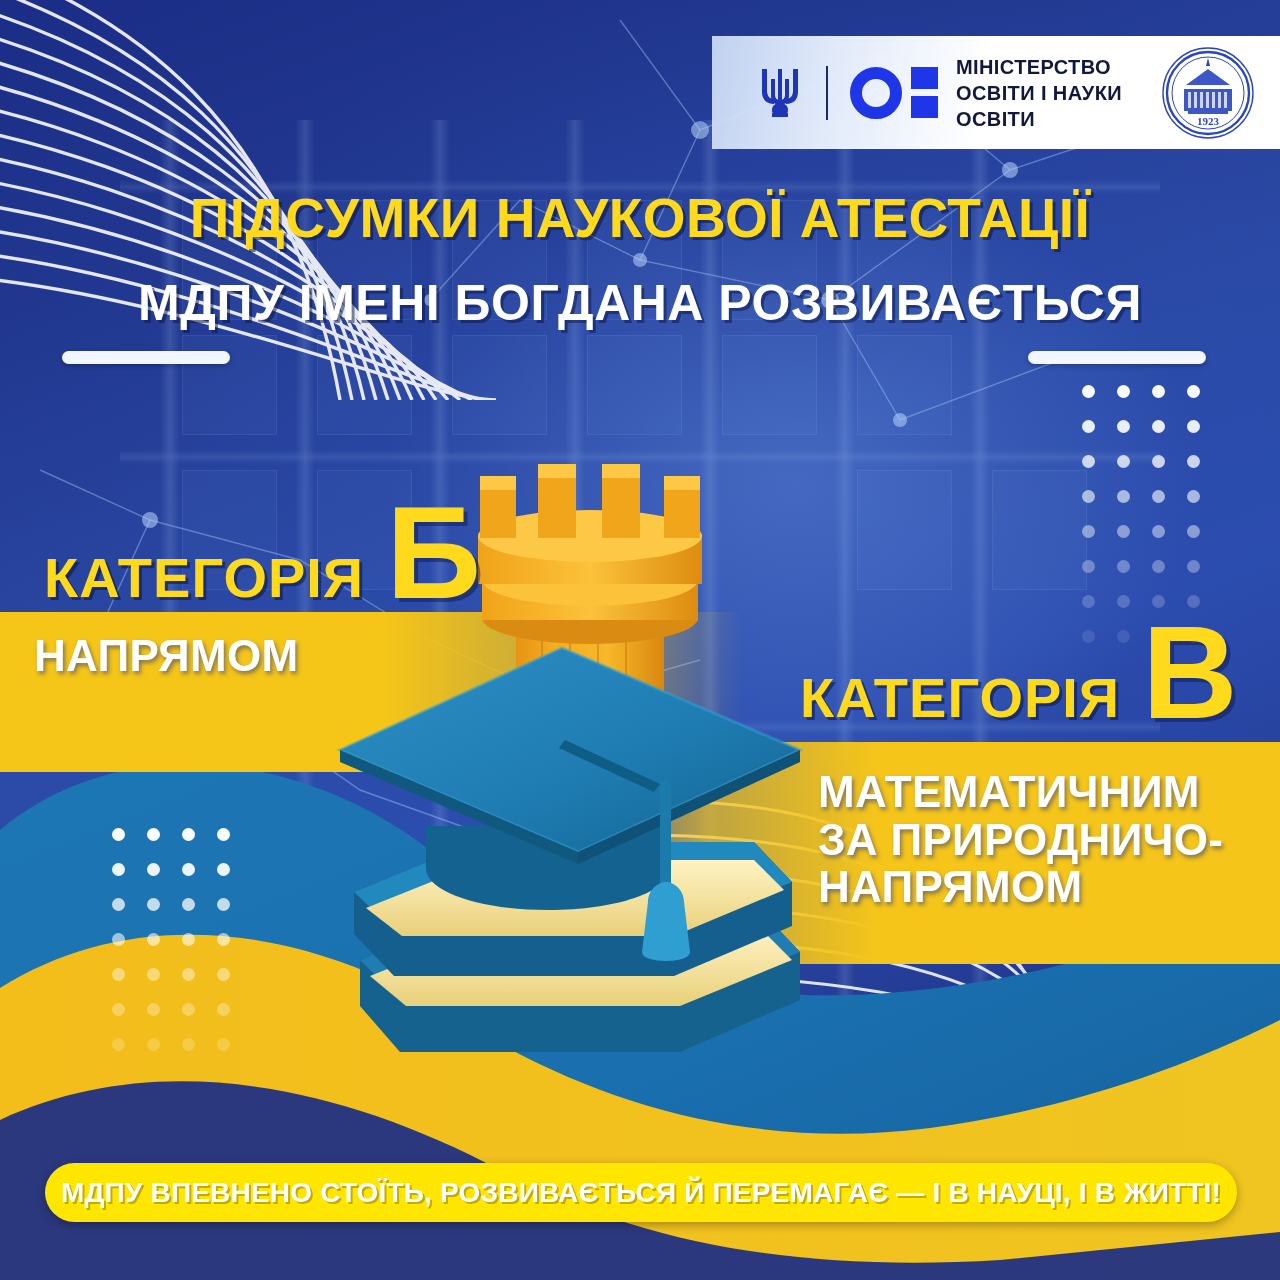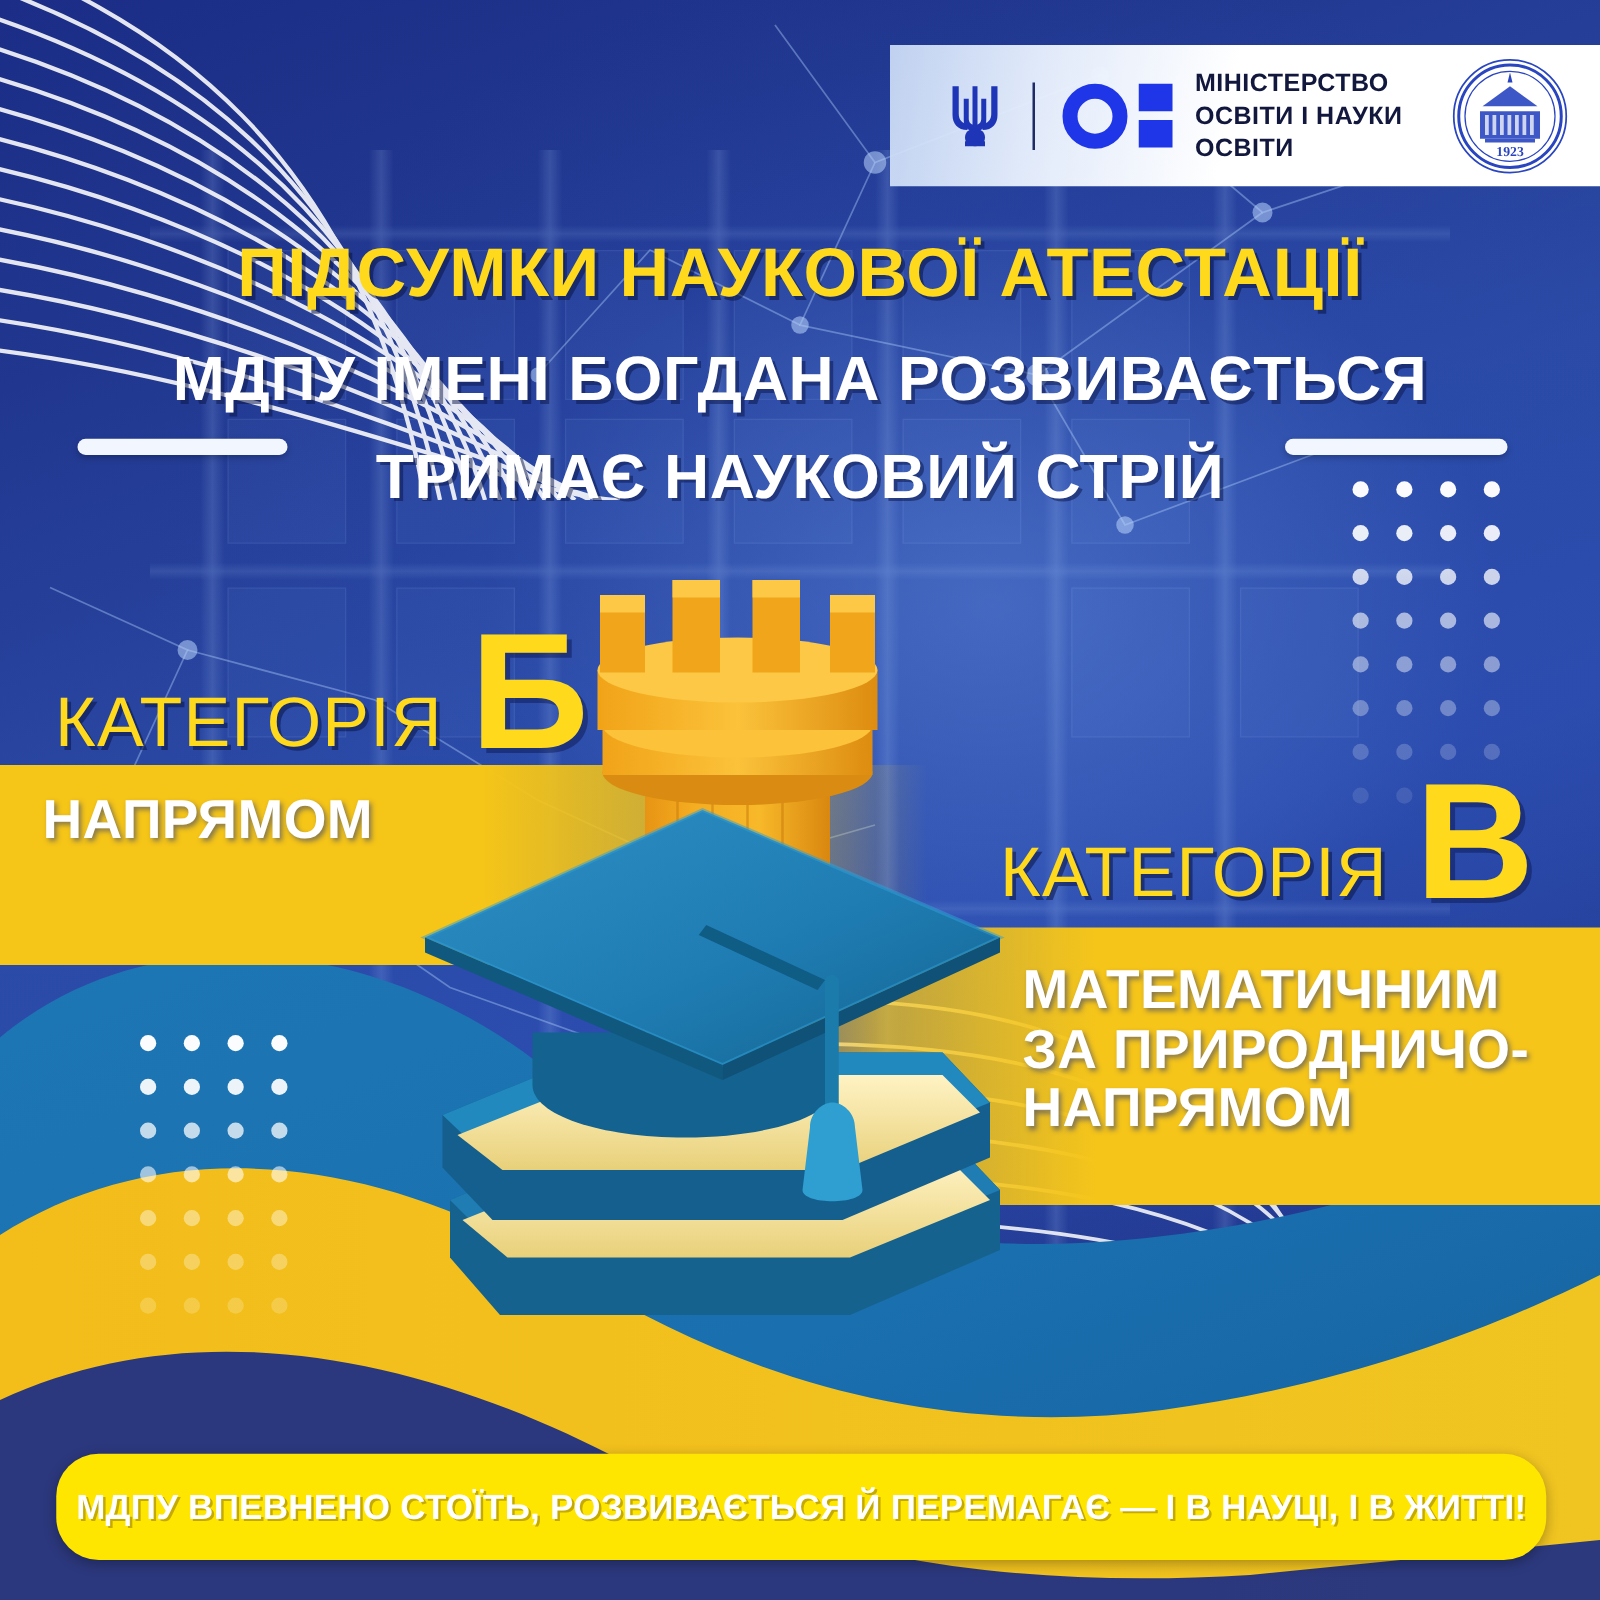--- a/index.html
+++ b/index.html
@@ -68,38 +68,38 @@
   .dg-l{left:112px;top:828px;}
 
   
   .band{position:absolute;}
   .band-l{left:0;top:612px;width:742px;height:160px;
           background:linear-gradient(90deg,#f5c518 0%,#f5c518 52%,rgba(245,197,24,.78) 72%,rgba(245,197,24,0) 100%);}
   .band-r{left:560px;top:742px;width:720px;height:222px;
           background:linear-gradient(270deg,#f5c51a 0%,#f5c51a 56%,rgba(245,197,26,.72) 80%,rgba(245,197,26,0) 100%);}
 
   .catline{position:absolute;display:flex;align-items:flex-end;white-space:nowrap;}
-  .cat-word{font-weight:normal;font-size:56px;color:#ffd91c;letter-spacing:1px;
+  .cat-word{font-weight:bold;font-size:56px;color:#ffd91c;letter-spacing:1px;
             text-shadow:3px 3px 0 rgba(10,20,70,.55);line-height:1;}
   .cat-letter{font-weight:bold;font-size:132px;color:#ffd91c;line-height:.80;
               margin-left:22px;text-shadow:4px 4px 0 rgba(10,20,70,.45);}
   .cat-l{left:44px;top:500px;}
   .cat-r{left:800px;top:620px;}
 
   .sub{position:absolute;font-weight:bold;color:#ffffff;font-size:44px;
        line-height:1.08;letter-spacing:.3px;
        text-shadow:2px 3px 4px rgba(40,55,120,.55);}
   .sub-l{left:34px;top:632px;}
   .sub-r{left:818px;top:768px;}
 
   
   .art{position:absolute;left:330px;top:440px;width:520px;height:660px;}
 
   
-  .banner{position:absolute;left:45px;top:1163px;width:1192px;height:85px;
+  .banner{position:absolute;left:45px;top:1163px;width:1192px;height:59px;
           border-radius:34px;background:#ffe600;
           box-shadow:0 3px 10px rgba(0,0,0,.30);
           display:flex;align-items:center;justify-content:center;}
   .banner span{font-weight:bold;font-size:28px;color:#ffffff;letter-spacing:.2px;
                white-space:nowrap;text-shadow:2px 2px 0 rgba(150,120,0,.55);}
 </style>
 </head>
 <body>
 
 <div id="poster">
@@ -396,21 +396,20 @@
           <rect x="58" y="47" width="3" height="16"></rect>
         <rect x="64" y="47" width="3" height="16"></rect>
       </g>
       <path d="M48 13 l2 8 h-4 Z" fill="#2a45c0"></path>
       <text x="48" y="80" text-anchor="middle" font-size="11" font-weight="bold" fill="#2a45c0" font-family="Liberation Serif, serif">1923</text>
     </svg>
   </div>
 
   <div class="t1">ПІДСУМКИ НАУКОВОЇ АТЕСТАЦІЇ</div>
   <div class="t2">МДПУ ІМЕНІ БОГДАНА РОЗВИВАЄТЬСЯ</div>
-  <div class="t3">ТРИМАЄ НАУКОВИЙ СТРІЙ</div>
   <div class="pill-bar pill-l"></div>
   <div class="pill-bar pill-r"></div>
 
   <div class="catline cat-l">
     <span class="cat-word">КАТЕГОРІЯ</span>
     <span class="cat-letter">Б</span>
   </div>
   <div class="sub sub-l">
     <div>НАПРЯМОМ</div>
   </div>

